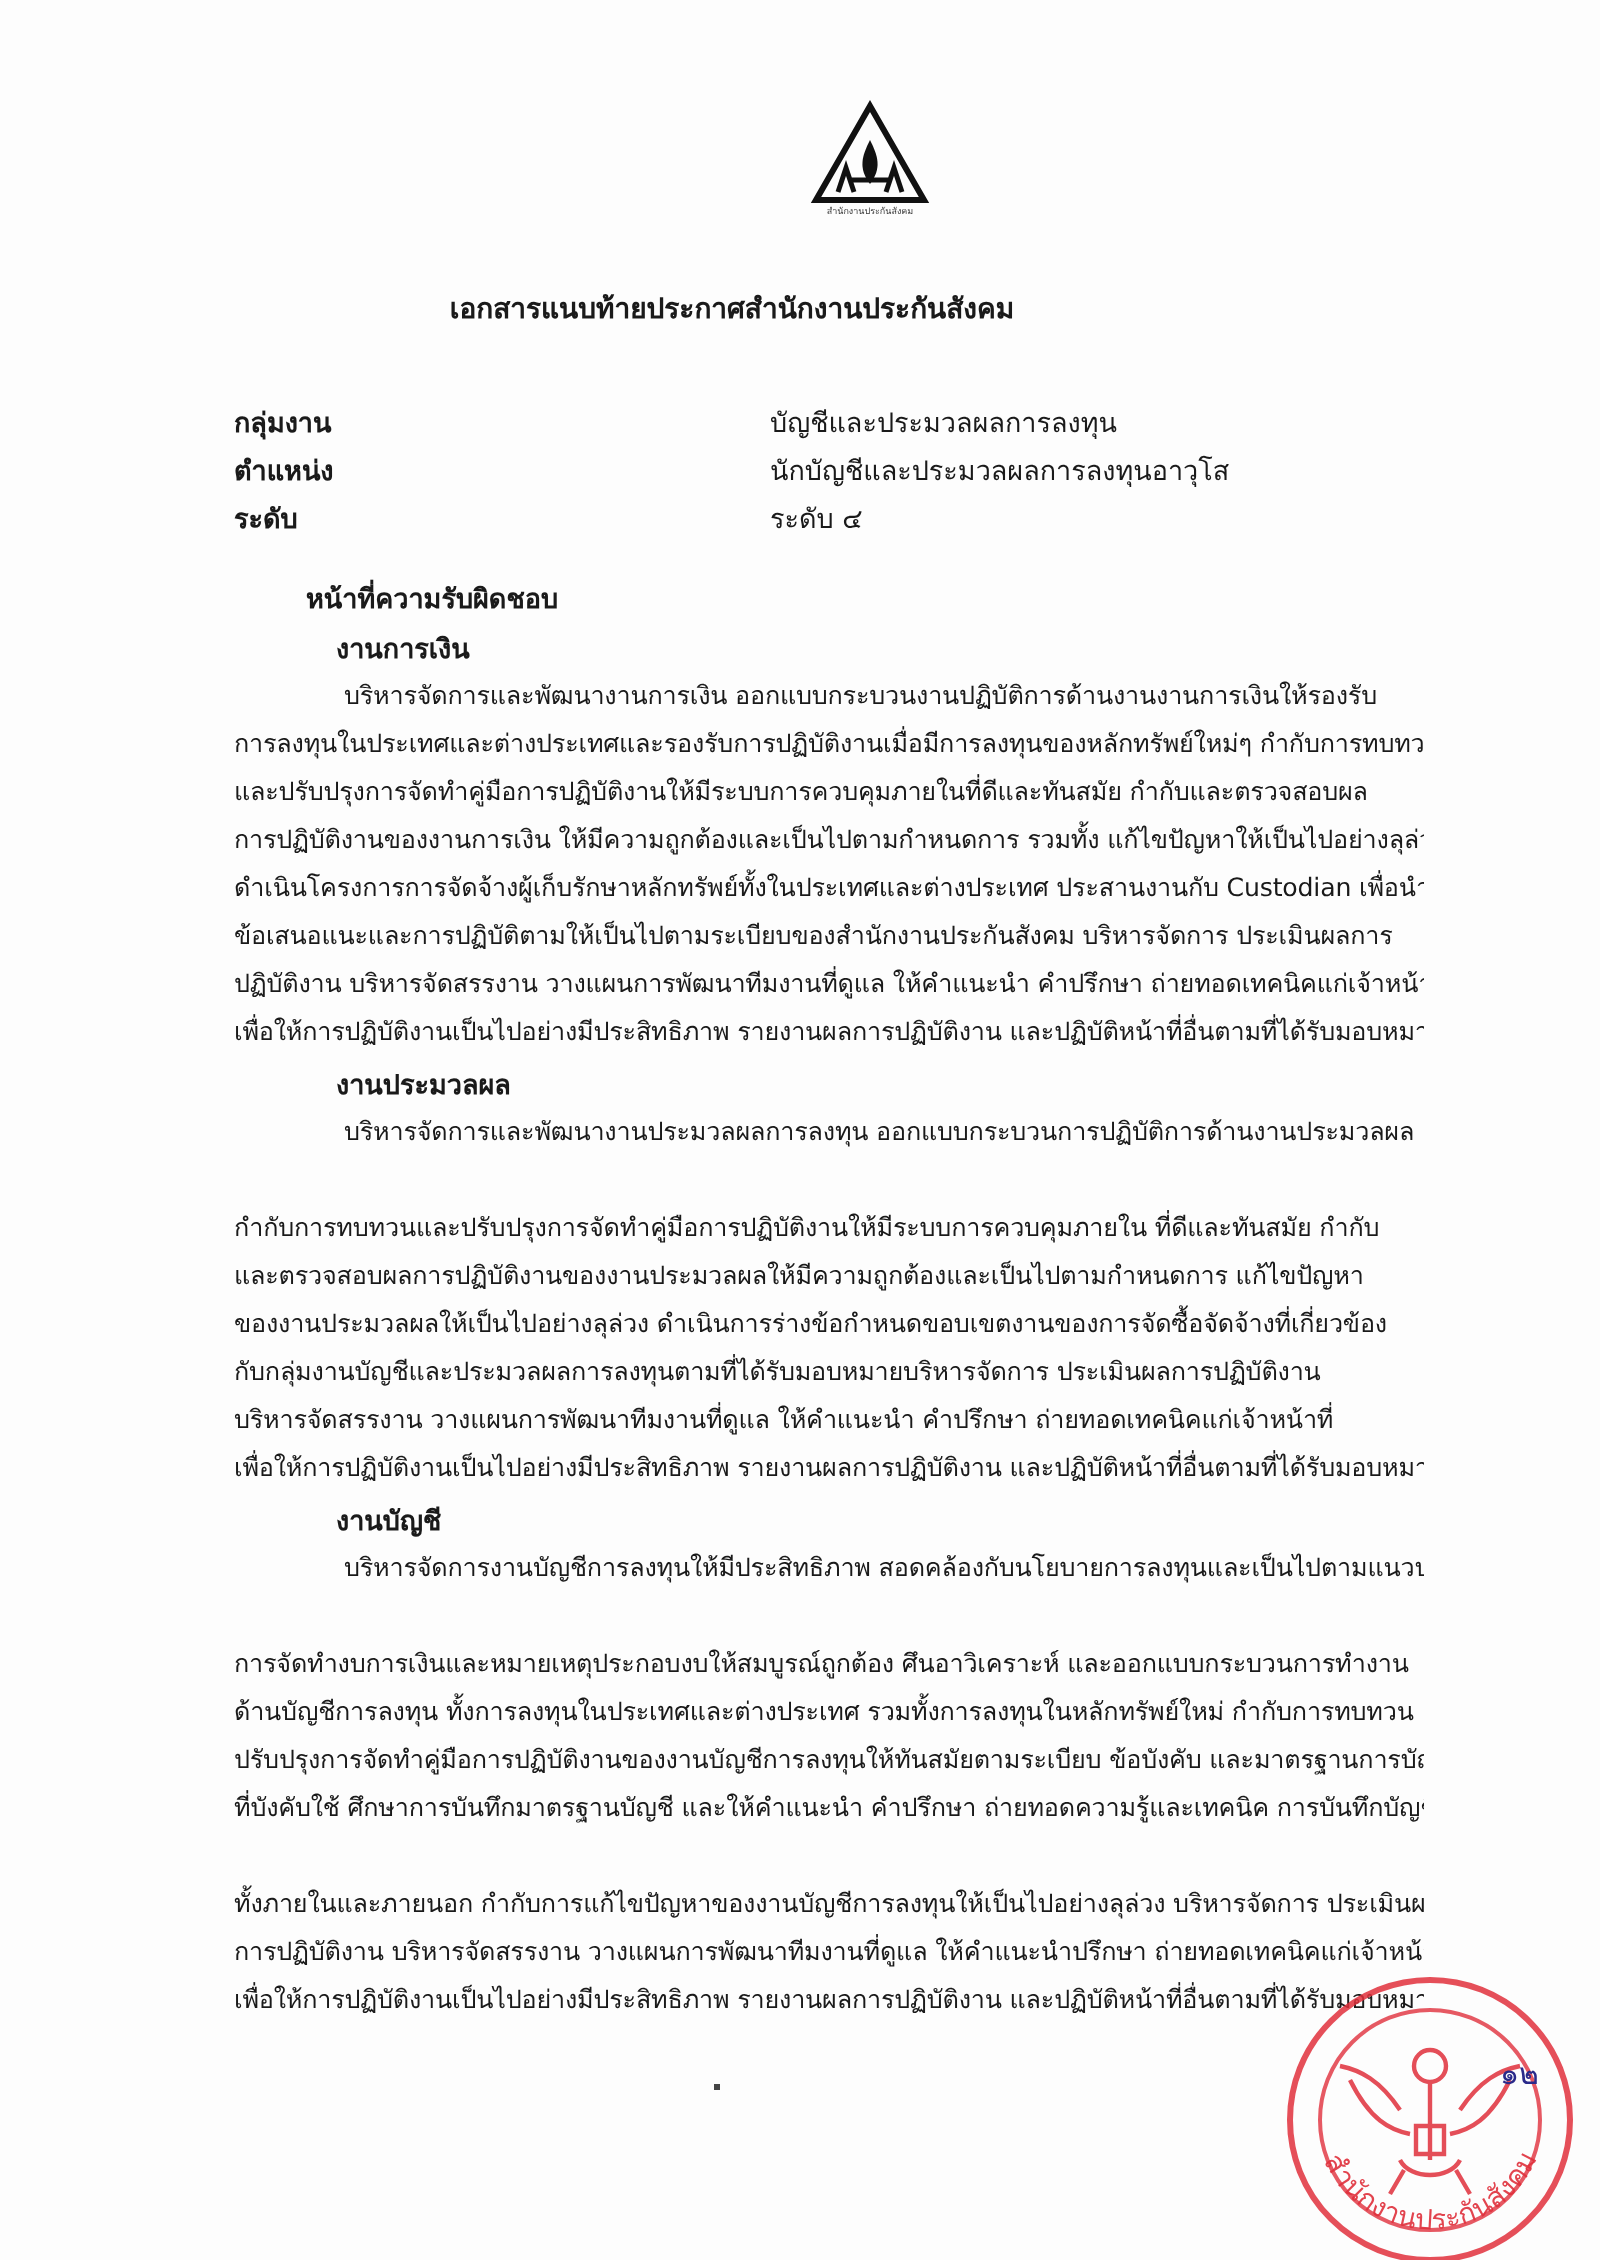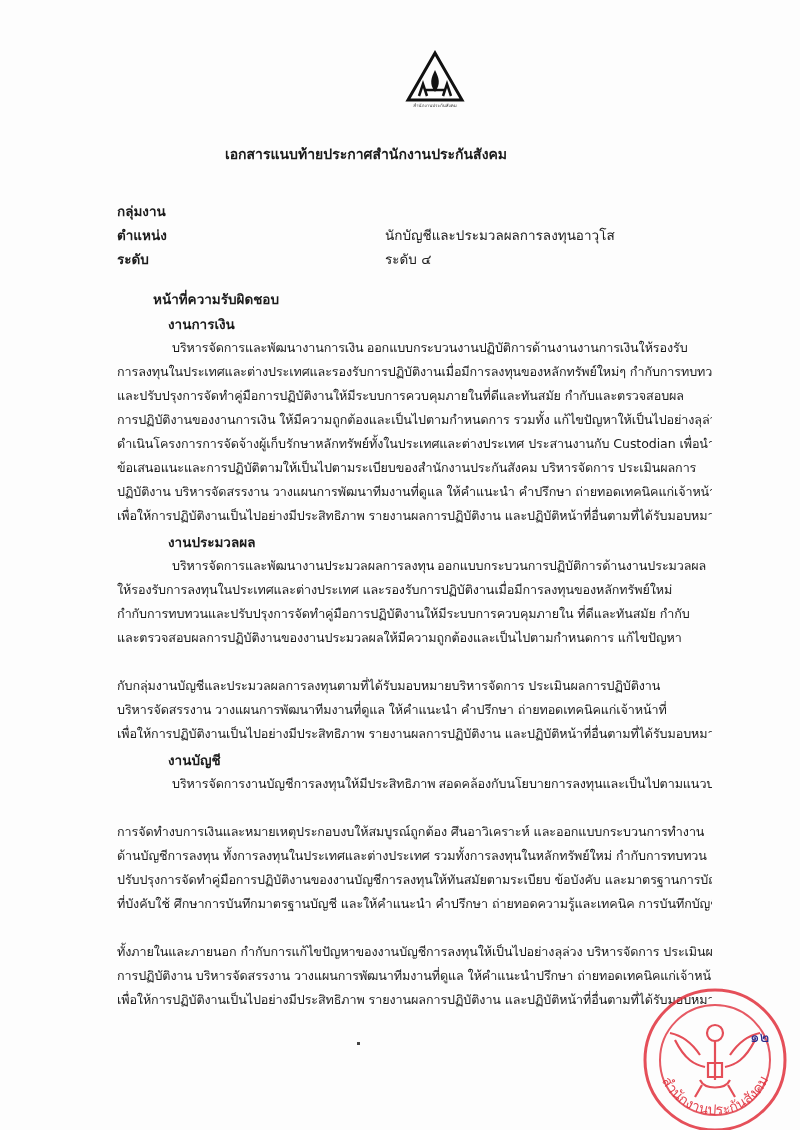--- a/index.html
+++ b/index.html
@@ -8,62 +8,63 @@
     font-family: "DejaVu Sans", "Liberation Sans", sans-serif; color: #1a1a1a;
   }
   .page { position: absolute; left: 0; top: 0; width: 800px; height: 1130px; background: #fdfdfd; }
   .logo { position: absolute; left: 405px; top: 50px; width: 60px; height: 60px; }
   .title { position: absolute; left: 0; width: 732px; top: 143px; text-align: center; font-size: 14px; font-weight: bold; }
   .meta-label { position: absolute; left: 117px; font-size: 13.5px; font-weight: bold; }
   .meta-value { position: absolute; left: 385px; font-size: 13.5px; }
   .section-head { position: absolute; left: 117px; font-size: 13.5px; font-weight: bold; margin-left: 36px; }
   .sub-head { position: absolute; left: 168px; font-size: 13.5px; font-weight: bold; }
   .line { position: absolute; left: 117px; width: 595px; font-size: 12.6px; white-space: nowrap; overflow: hidden; letter-spacing: -0.1px; }
-  .line.indent { left: 172px; width: 540px; font-family: Liberation Serif, serif; }
+  .line.indent { left: 172px; width: 540px; }
   .dot { position: absolute; left: 357px; top: 1042px; width: 3px; height: 3px; background: #444; }
   .stamp { position: absolute; left: 640px; top: 985px; width: 150px; height: 150px; }
   .pagenum { position: absolute; left: 750px; top: 1025px; font-size: 15px; color: #2a2a8a; }
 </style>
 </head>
 <body>
 
 <div class="page">
 
   <svg class="logo" viewBox="0 0 60 60">
     <polygon points="30,3 57,50 3,50" fill="none" stroke="#111" stroke-width="3"></polygon>
     <path d="M14,46 L18,34 L22,46 M38,46 L42,34 L46,46 M20,40 L40,40" stroke="#111" stroke-width="2.5" fill="none"></path>
     <path d="M30,20 C26,28 24,34 30,42 C36,34 34,28 30,20 Z" fill="#111"></path>
     <text x="30" y="57" font-size="4.5" text-anchor="middle" fill="#333">สำนักงานประกันสังคม</text>
   </svg>
 
   <div class="title">เอกสารแนบท้ายประกาศสำนักงานประกันสังคม</div>
 
   <div class="meta-label" style="top:200px">กลุ่มงาน</div>
+  <div class="meta-value" style="top:200px">บัญชีและประมวลผลการลงทุน</div>
   <div class="meta-label" style="top:224px">ตำแหน่ง</div>
   <div class="meta-value" style="top:224px">นักบัญชีและประมวลผลการลงทุนอาวุโส</div>
   <div class="meta-label" style="top:248px">ระดับ</div>
   <div class="meta-value" style="top:248px">ระดับ ๔</div>
 
   <div class="section-head" style="top:288px">หน้าที่ความรับผิดชอบ</div>
 
   <div class="sub-head" style="top:313px">งานการเงิน</div>
   <div class="line indent" style="top:338px">บริหารจัดการและพัฒนางานการเงิน ออกแบบกระบวนงานปฏิบัติการด้านงานงานการเงินให้รองรับ</div>
   <div class="line" style="top:362px">การลงทุนในประเทศและต่างประเทศและรองรับการปฏิบัติงานเมื่อมีการลงทุนของหลักทรัพย์ใหม่ๆ กำกับการทบทวน</div>
   <div class="line" style="top:386px">และปรับปรุงการจัดทำคู่มือการปฏิบัติงานให้มีระบบการควบคุมภายในที่ดีและทันสมัย กำกับและตรวจสอบผล</div>
   <div class="line" style="top:410px">การปฏิบัติงานของงานการเงิน ให้มีความถูกต้องและเป็นไปตามกำหนดการ รวมทั้ง แก้ไขปัญหาให้เป็นไปอย่างลุล่วง</div>
   <div class="line" style="top:434px">ดำเนินโครงการการจัดจ้างผู้เก็บรักษาหลักทรัพย์ทั้งในประเทศและต่างประเทศ ประสานงานกับ Custodian เพื่อนำเสนอ</div>
   <div class="line" style="top:458px">ข้อเสนอแนะและการปฏิบัติตามให้เป็นไปตามระเบียบของสำนักงานประกันสังคม บริหารจัดการ ประเมินผลการ</div>
   <div class="line" style="top:482px">ปฏิบัติงาน บริหารจัดสรรงาน วางแผนการพัฒนาทีมงานที่ดูแล ให้คำแนะนำ คำปรึกษา ถ่ายทอดเทคนิคแก่เจ้าหน้าที่</div>
   <div class="line" style="top:506px">เพื่อให้การปฏิบัติงานเป็นไปอย่างมีประสิทธิภาพ รายงานผลการปฏิบัติงาน และปฏิบัติหน้าที่อื่นตามที่ได้รับมอบหมาย</div>
 
   <div class="sub-head" style="top:531px">งานประมวลผล</div>
   <div class="line indent" style="top:556px">บริหารจัดการและพัฒนางานประมวลผลการลงทุน ออกแบบกระบวนการปฏิบัติการด้านงานประมวลผล</div>
-  <div class="line" style="top:580px">ให้รองรับการลงทุนในประเทศและต่างประเทศ และรองรับการปฏิบัติงานเมื่อมีการลงทุนของหลักทรัพย์ใหม่</div>
   <div class="line" style="top:604px">กำกับการทบทวนและปรับปรุงการจัดทำคู่มือการปฏิบัติงานให้มีระบบการควบคุมภายใน ที่ดีและทันสมัย กำกับ</div>
   <div class="line" style="top:628px">และตรวจสอบผลการปฏิบัติงานของงานประมวลผลให้มีความถูกต้องและเป็นไปตามกำหนดการ แก้ไขปัญหา</div>
+  <div class="line" style="top:652px">ของงานประมวลผลให้เป็นไปอย่างลุล่วง  ดำเนินการร่างข้อกำหนดขอบเขตงานของการจัดซื้อจัดจ้างที่เกี่ยวข้อง</div>
   <div class="line" style="top:700px">บริหารจัดสรรงาน วางแผนการพัฒนาทีมงานที่ดูแล ให้คำแนะนำ คำปรึกษา ถ่ายทอดเทคนิคแก่เจ้าหน้าที่</div>
   <div class="line" style="top:676px">กับกลุ่มงานบัญชีและประมวลผลการลงทุนตามที่ได้รับมอบหมายบริหารจัดการ ประเมินผลการปฏิบัติงาน</div>
   <div class="line" style="top:724px">เพื่อให้การปฏิบัติงานเป็นไปอย่างมีประสิทธิภาพ รายงานผลการปฏิบัติงาน และปฏิบัติหน้าที่อื่นตามที่ได้รับมอบหมาย</div>
 
   <div class="sub-head" style="top:749px">งานบัญชี</div>
   <div class="line indent" style="top:774px">บริหารจัดการงานบัญชีการลงทุนให้มีประสิทธิภาพ สอดคล้องกับนโยบายการลงทุนและเป็นไปตามแนวปฏิบัติ</div>
   <div class="line" style="top:822px">การจัดทำงบการเงินและหมายเหตุประกอบงบให้สมบูรณ์ถูกต้อง ศึนอาวิเคราะห์ และออกแบบกระบวนการทำงาน</div>
   <div class="line" style="top:846px">ด้านบัญชีการลงทุน ทั้งการลงทุนในประเทศและต่างประเทศ รวมทั้งการลงทุนในหลักทรัพย์ใหม่ กำกับการทบทวน</div>
   <div class="line" style="top:870px">ปรับปรุงการจัดทำคู่มือการปฏิบัติงานของงานบัญชีการลงทุนให้ทันสมัยตามระเบียบ ข้อบังคับ และมาตรฐานการบัญชี</div>
   <div class="line" style="top:894px">ที่บังคับใช้ ศึกษาการบันทึกมาตรฐานบัญชี และให้คำแนะนำ คำปรึกษา ถ่ายทอดความรู้และเทคนิค การบันทึกบัญชี</div>

